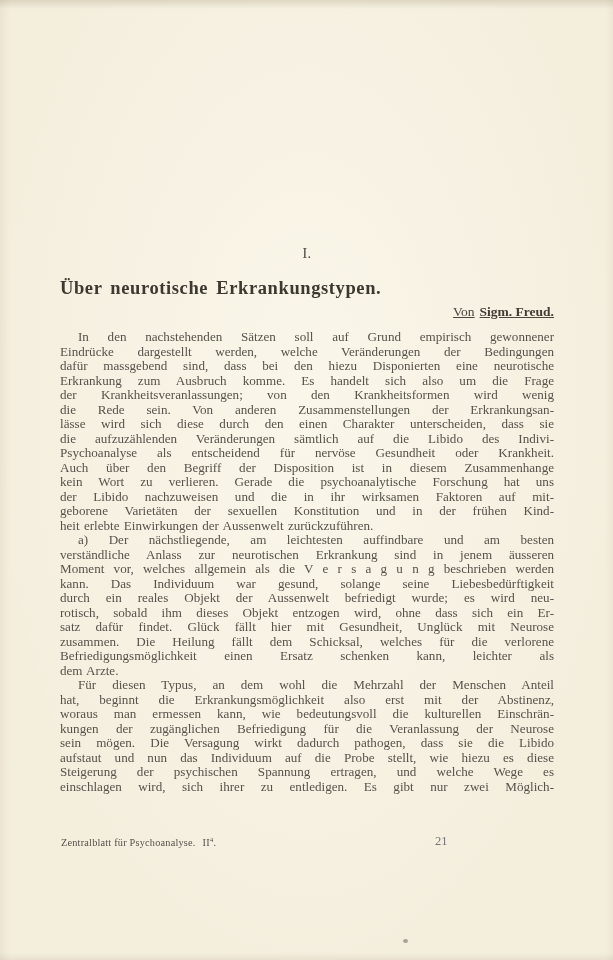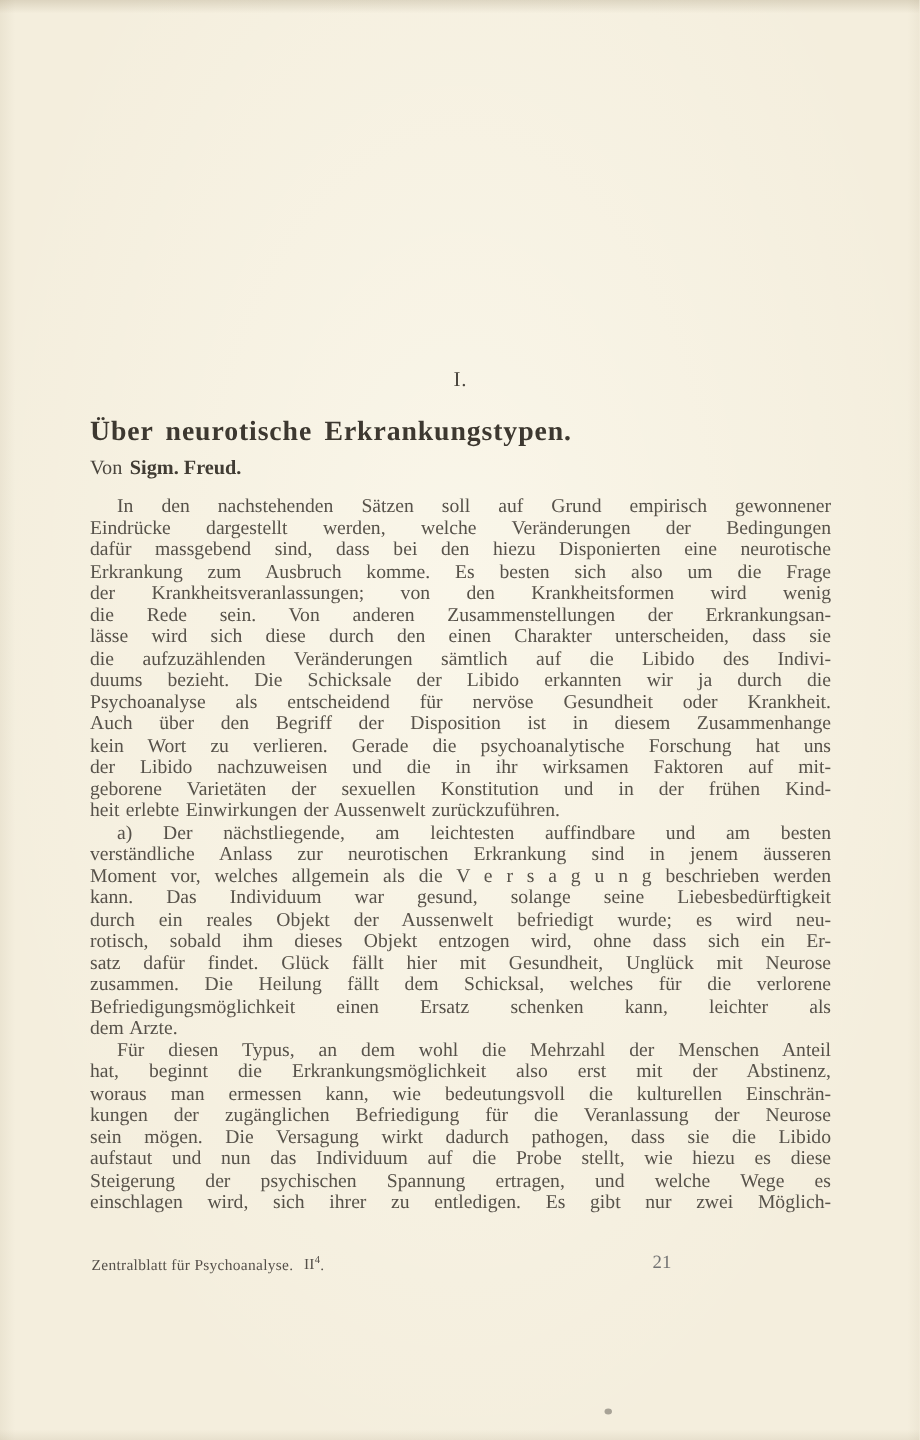--- a/index.html
+++ b/index.html
@@ -43,23 +43,24 @@
     font-size: 18.5px;
     font-weight: bold;
     letter-spacing: 0.6px;
     word-spacing: 3px;
     color: #3d3830;
   }
   .byline {
     position: absolute;
     top: 304px;
     width: 100%;
-    text-align: left;
+    text-align: right;
     font-size: 13.5px;
     color: #4a453d;
+    text-decoration: underline;
   }
   .byline .author {
     font-weight: bold;
     margin-left: 5px;
     color: #413c34;
   }
   .body-text {
     position: absolute;
     top: 330px;
     width: 100%;
@@ -120,26 +121,25 @@
 
   <div class="byline">
     <span>Von</span><span class="author">Sigm. Freud.</span>
   </div>
 
   <div class="body-text" id="article-body">
       <div>
         <div class="line indent">In den nachstehenden Sätzen soll auf Grund empirisch gewonnener</div>
         <div class="line">Eindrücke dargestellt werden, welche Veränderungen der Bedingungen</div>
         <div class="line">dafür massgebend sind, dass bei den hiezu Disponierten eine neurotische</div>
-        <div class="line">Erkrankung zum Ausbruch komme.  Es besten sich also um die Frage</div>
+        <div class="line">Erkrankung zum Ausbruch komme.  Es handelt sich also um die Frage</div>
         <div class="line">der Krankheitsveranlassungen; von den Krankheitsformen wird wenig</div>
         <div class="line">die Rede sein.  Von anderen Zusammenstellungen der Erkrankungsan-</div>
         <div class="line">lässe wird sich diese durch den einen Charakter unterscheiden, dass sie</div>
         <div class="line">die aufzuzählenden Veränderungen sämtlich auf die Libido des Indivi-</div>
-        <div class="line">duums bezieht.  Die Schicksale der Libido erkannten wir ja durch die</div>
         <div class="line">Psychoanalyse als entscheidend für nervöse Gesundheit oder Krankheit.</div>
         <div class="line">Auch über den Begriff der Disposition ist in diesem Zusammenhange</div>
         <div class="line">kein Wort zu verlieren.  Gerade die psychoanalytische Forschung hat uns</div>
         <div class="line">der Libido nachzuweisen und die in ihr wirksamen Faktoren auf mit-</div>
         <div class="line">geborene Varietäten der sexuellen Konstitution und in der frühen Kind-</div>
         <div class="line lastline">heit erlebte Einwirkungen der Aussenwelt zurückzuführen.</div>
       </div>
       <div>
         <div class="line indent">a) Der nächstliegende, am leichtesten auffindbare und am besten</div>
         <div class="line">verständliche Anlass zur neurotischen Erkrankung sind in jenem äusseren</div>

